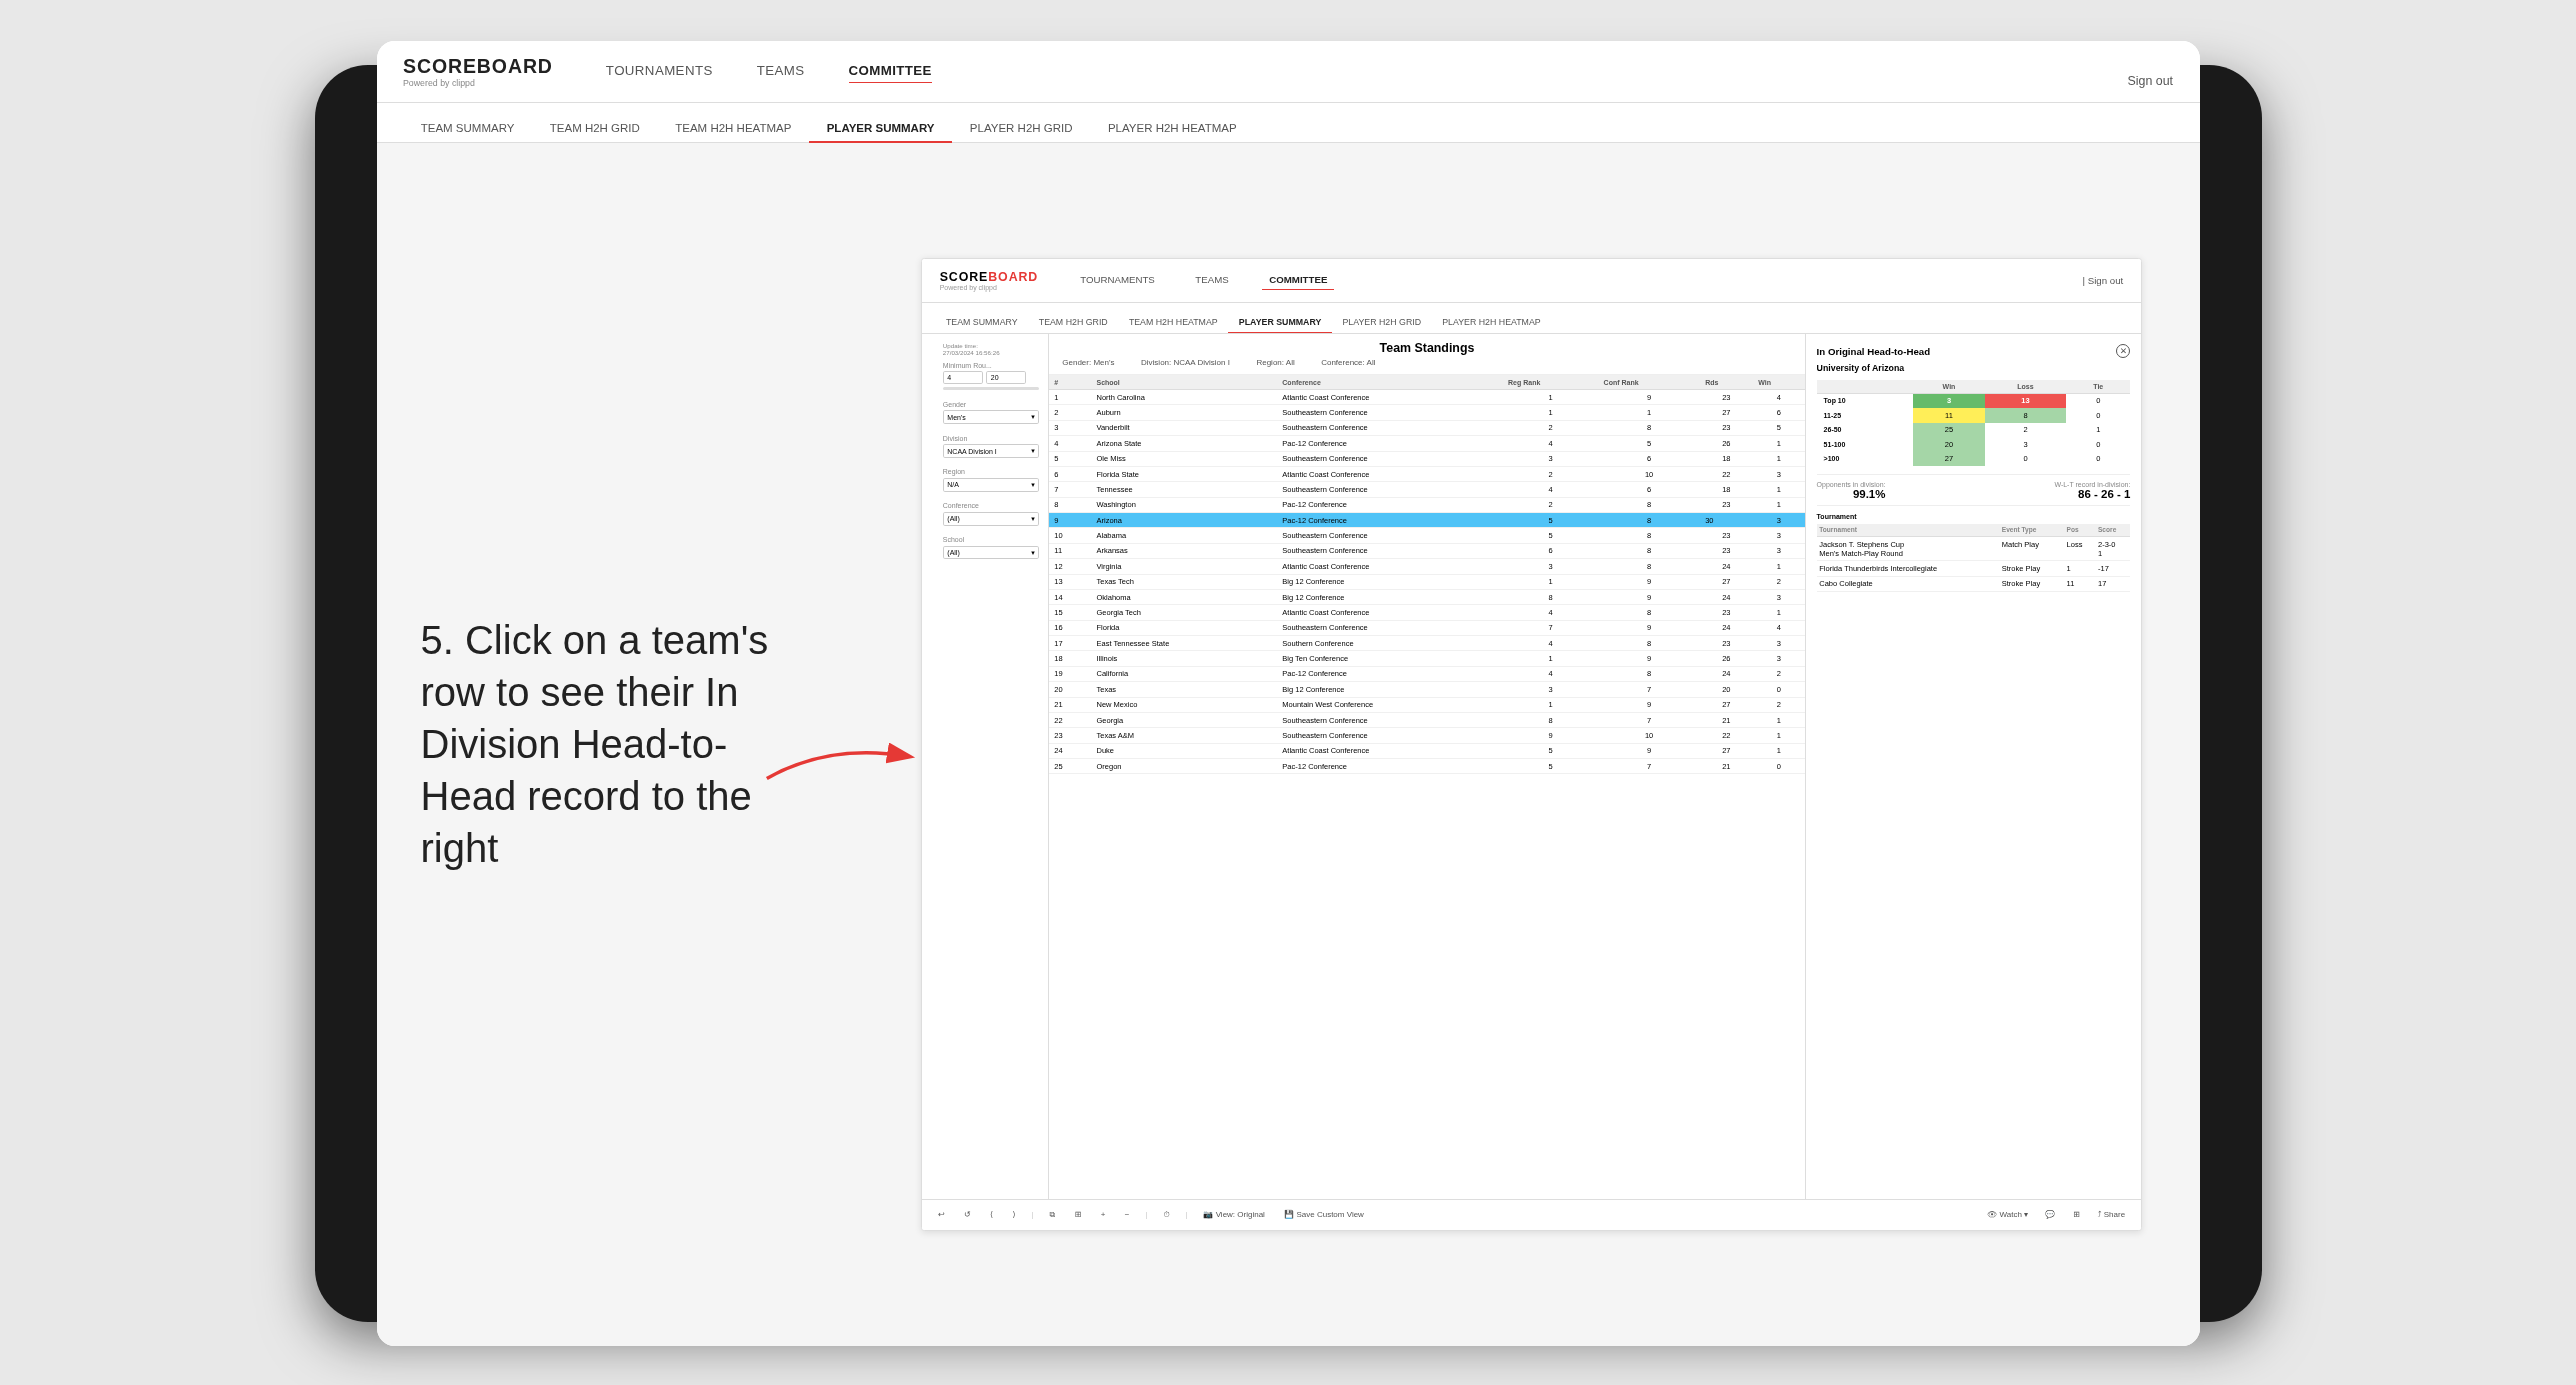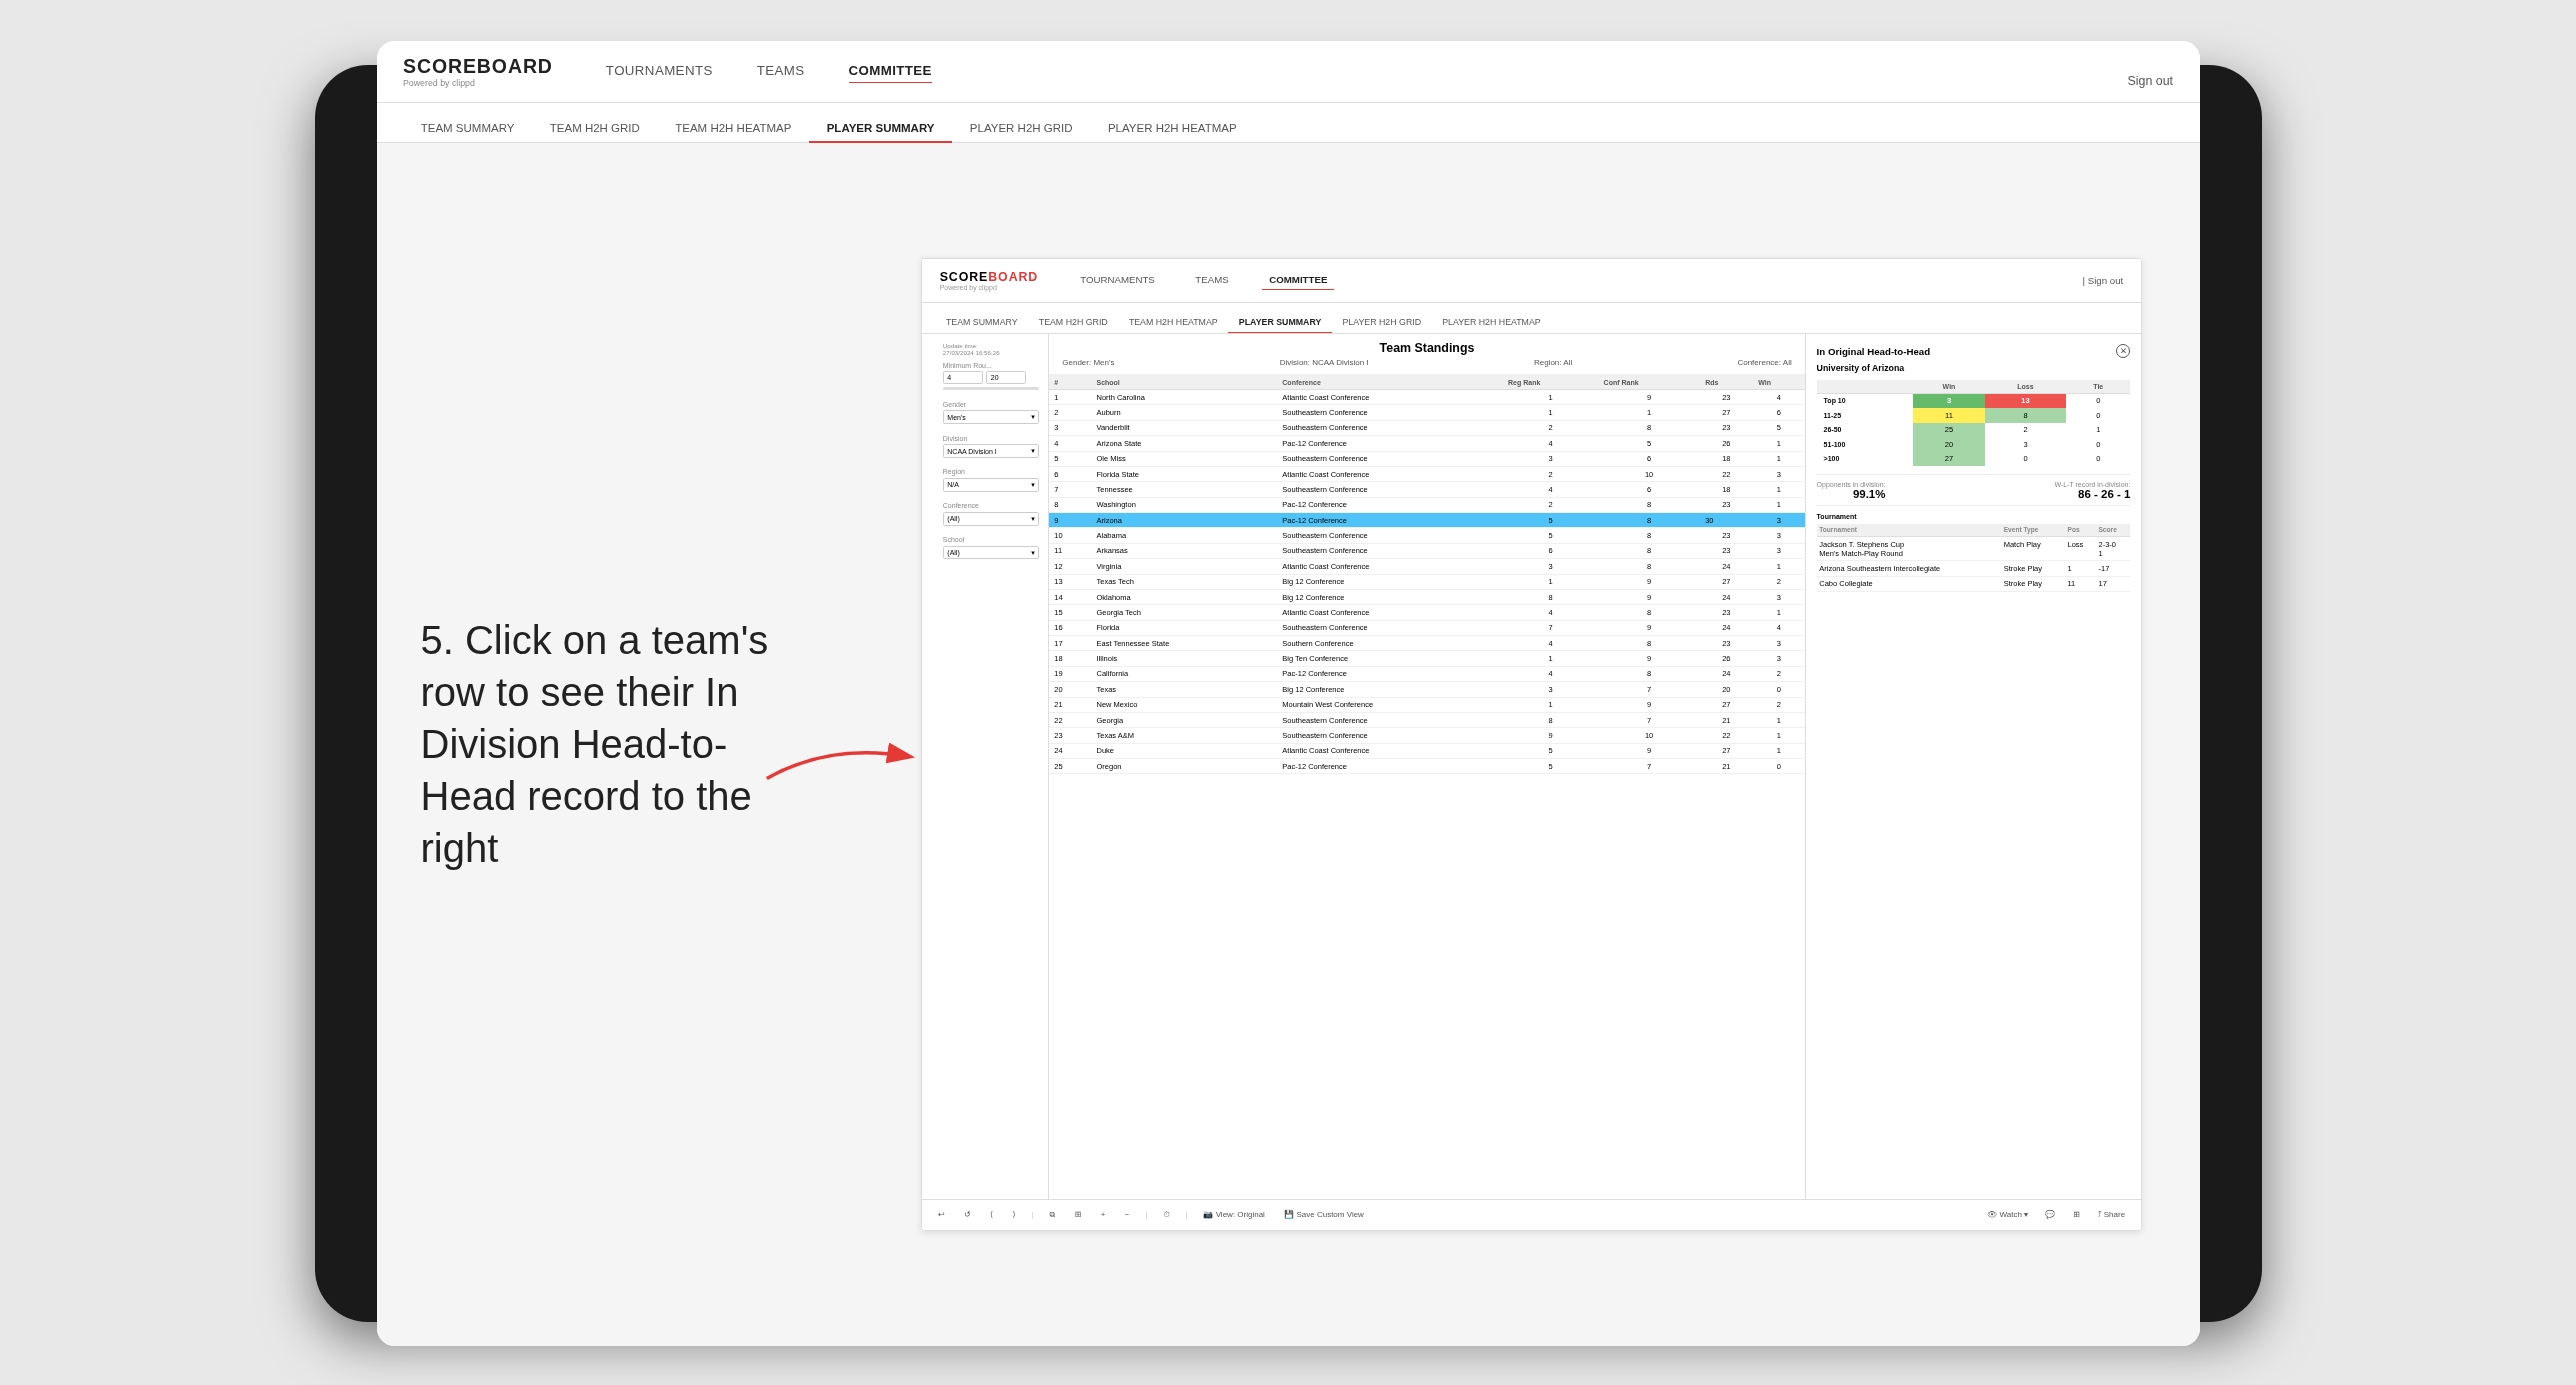--- a/index.html
+++ b/index.html
@@ -327,21 +327,21 @@
       font-weight: bold;
       text-align: center;
       margin-bottom: 3.5px;
     }
 
     .table-meta {
       display: flex;
       gap: 26.5px;
       font-size: 8px;
       color: #555;
-      justify-content: space-between;
+      justify-content: flex-start;
     }
 
     .data-table {
       flex: 1;
       overflow-y: auto;
     }
 
     table {
       width: 100%;
       border-collapse: collapse;
@@ -969,21 +969,21 @@
                 <tbody id="tournament-body">
                 <tr>
       <td style="white-space:pre-line;">Jackson T. Stephens Cup
 Men's Match-Play Round</td>
       <td>Match Play</td>
       <td>Loss</td>
       <td style="white-space:pre-line;">2-3-0
 1</td>
     </tr>
                     <tr>
-      <td style="white-space:pre-line;">Arizona Southeastern Intercollegiate</td>
+      <td style="white-space:pre-line;">Florida Thunderbirds Intercollegiate</td>
       <td>Stroke Play</td>
       <td>1</td>
       <td style="white-space:pre-line;">-17</td>
     </tr>
                     <tr>
       <td style="white-space:pre-line;">Cabo Collegiate</td>
       <td>Stroke Play</td>
       <td>11</td>
       <td style="white-space:pre-line;">17</td>
     </tr>

